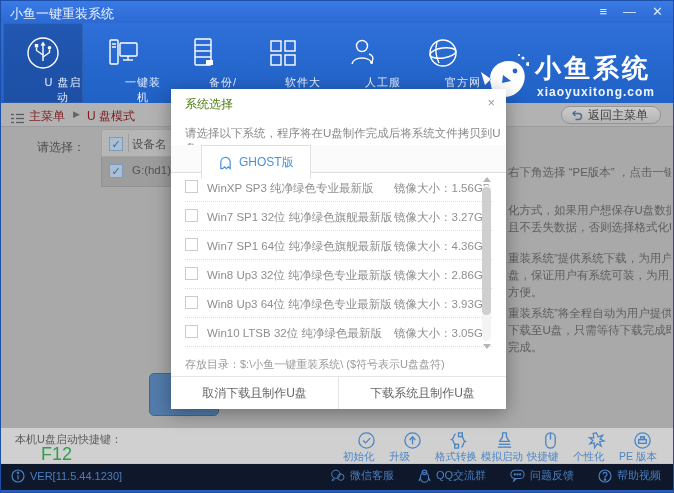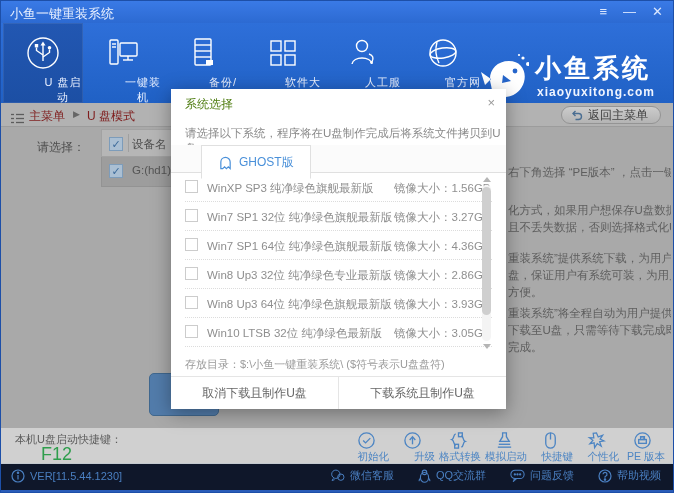--- a/index.html
+++ b/index.html
@@ -79,21 +79,21 @@
   .pathnote { position:absolute; left:14px; top:268px; font-size:11px; color:#9a9a9a; }
   .dlg-btns { position:absolute; left:0; bottom:0; width:100%; height:33px; border-top:1px solid #e5e5e5; display:flex; }
   .dlg-btn { flex:1; text-align:center; line-height:33px; font-size:12px; color:#666; background:#fff; cursor:default; }
   .dlg-btn.first { border-right:1px solid #e5e5e5; }
 
   
   .toolbar { position:absolute; left:0; top:427px; width:100%; height:35px; background:#d0d0d0; }
   .hk-label { position:absolute; left:14px; top:4px; font-size:11px; color:#5a5a5a; }
   .hk-key { position:absolute; left:40px; top:16px; font-size:18px; color:#2f9e4d; }
   .tools { position:absolute; right:8px; top:2px; display:flex; }
-  .tool { width:46px; text-align:right; color:#4d85c3; }
+  .tool { width:46px; text-align:left; color:#4d85c3; }
   .tool svg { display:block; margin:1px auto 0; }
   .tool .tl { display:block; font-size:10.5px; margin-top:0px; white-space:nowrap; }
 
   
   .statusbar { position:absolute; left:0; top:462px; width:100%; height:31px; background:#0f172a; border-top:1px solid #c3c9cf; border-bottom:4px solid #2a5cb8; }
   .ver { position:absolute; left:10px; top:5px; display:flex; gap:5px; align-items:center; color:#4a7fc1; font-size:11px; }
   .slinks { position:absolute; right:12px; top:4px; display:flex; gap:24px; }
   .slink { display:flex; gap:5px; align-items:center; color:#4a7fc1; font-size:11px; }
 
   svg { display:inline-block; vertical-align:middle; }
@@ -269,41 +269,41 @@
             <path d="M3,13.5 V6.5 a5,5 0 0 1 10,0 v7 l-2,-1.8 -2,1.8 -2,-1.8 -2,1.8 Z"></path>
           </svg>
         </span>
         <span class="tl">GHOST版</span>
       </div>
     </div>
 
     <div class="syslist">
       <div class="sysrow">
         <span class="scb"></span>
-        <span class="nm">WinXP SP3 纯净绿色旗舰最新版</span>
+        <span class="nm">WinXP SP3 纯净绿色专业最新版</span>
         <span class="sz">镜像大小：1.56GB</span>
       </div>
       <div class="sysrow">
         <span class="scb"></span>
         <span class="nm">Win7 SP1 32位 纯净绿色旗舰最新版</span>
         <span class="sz">镜像大小：3.27GB</span>
       </div>
       <div class="sysrow">
         <span class="scb"></span>
         <span class="nm">Win7 SP1 64位 纯净绿色旗舰最新版</span>
         <span class="sz">镜像大小：4.36GB</span>
       </div>
       <div class="sysrow">
         <span class="scb"></span>
         <span class="nm">Win8 Up3 32位 纯净绿色专业最新版</span>
         <span class="sz">镜像大小：2.86GB</span>
       </div>
       <div class="sysrow">
         <span class="scb"></span>
-        <span class="nm">Win8 Up3 64位 纯净绿色旗舰最新版</span>
+        <span class="nm">Win8 Up3 64位 纯净绿色专业最新版</span>
         <span class="sz">镜像大小：3.93GB</span>
       </div>
       <div class="sysrow">
         <span class="scb"></span>
         <span class="nm">Win10 LTSB 32位 纯净绿色最新版</span>
         <span class="sz">镜像大小：3.05GB</span>
       </div>
     </div>
 
     <div class="scroll">

